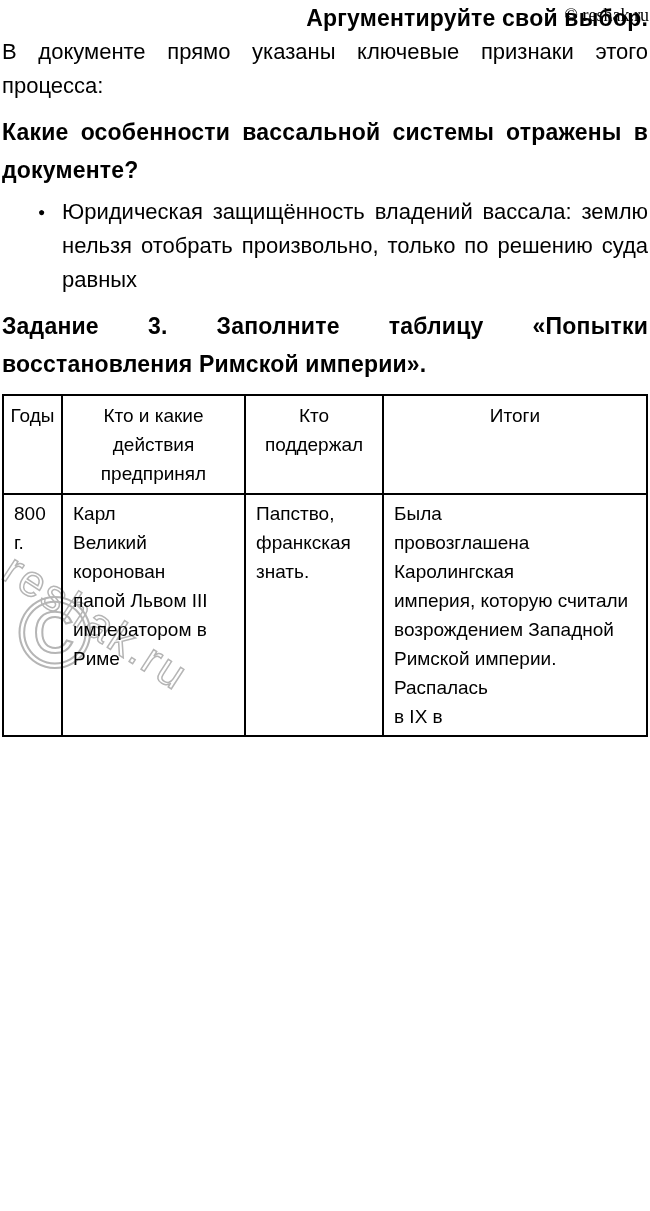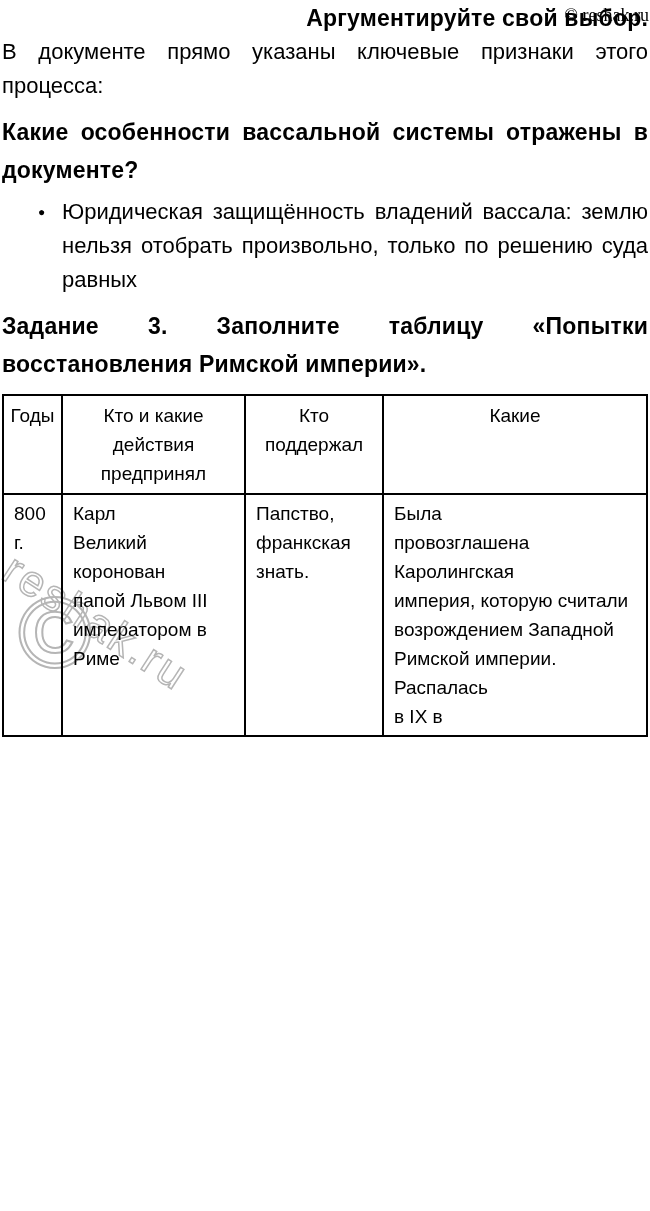--- a/index.html
+++ b/index.html
@@ -154,21 +154,21 @@
         <col class="col-result">
       </colgroup>
       <thead>
         <tr>
           <th>Годы</th>
           <th>Кто и какие
 действия
 предпринял</th>
           <th>Кто
 поддержал</th>
-          <th>Какие</th>
+          <th>Итоги</th>
         </tr>
       </thead>
       <tbody>
         <tr>
           <td>800 г.</td>
           <td>Карл
 Великий коронован
 папой Львом III
 императором в Риме</td>
           <td>Папство,

